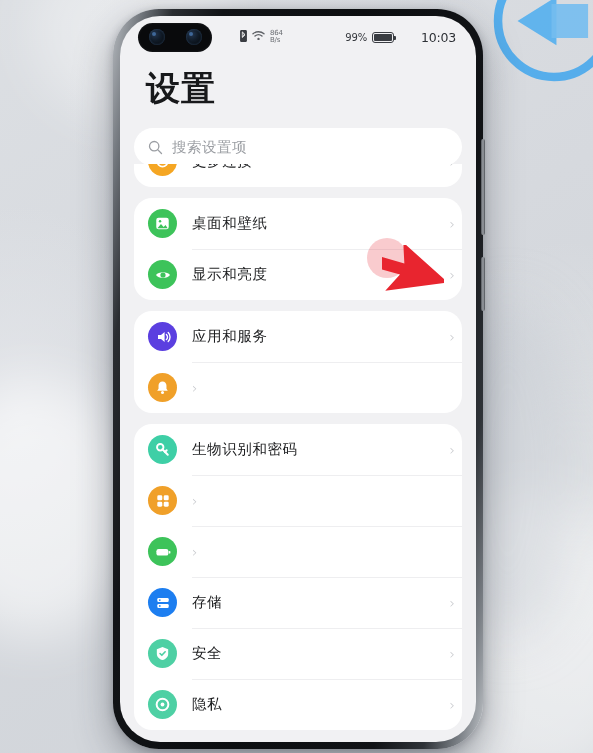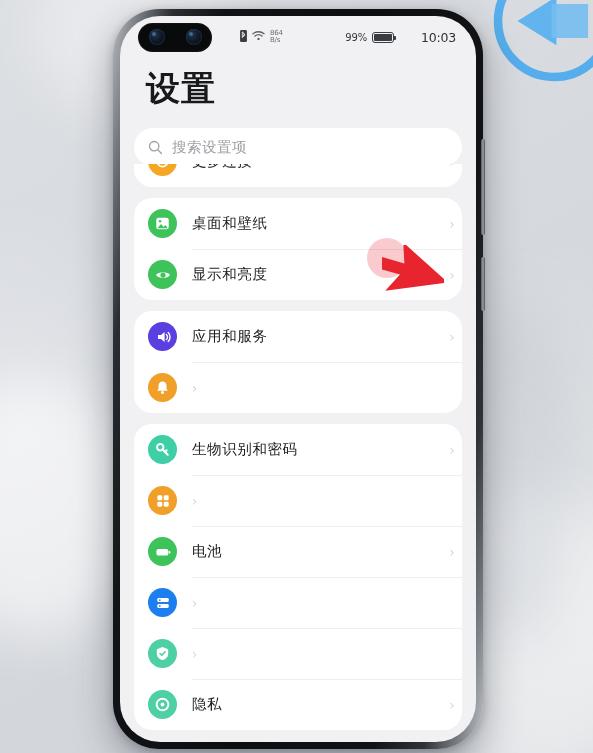--- a/index.html
+++ b/index.html
@@ -401,41 +401,42 @@
               </span>
               <span class="chev">›</span>
             </div>
             <div class="row">
               <span class="ic" style="background: rgb(61, 195, 90);">
                 <svg width="18" height="18" viewBox="0 0 18 18">
                   <rect x="2.4" y="6" width="12" height="6.6" rx="2.2" fill="#ffffff"></rect>
                   <rect x="14.8" y="8" width="1.6" height="2.6" rx="0.7" fill="#ffffff"></rect>
                 </svg>
               </span>
-              <span class="row-label">电池</span>
               <span class="chev">›</span>
             </div>
             <div class="row">
               <span class="ic" style="background: rgb(29, 126, 240);">
                 <svg width="16" height="16" viewBox="0 0 18 18">
                   <rect x="2.6" y="3.4" width="12.8" height="4.6" rx="1.5" fill="#ffffff"></rect>
                   <rect x="2.6" y="10" width="12.8" height="4.6" rx="1.5" fill="#ffffff"></rect>
                   <circle cx="5.4" cy="5.7" r="0.95" fill="#1d7ef0"></circle>
                   <circle cx="5.4" cy="12.3" r="0.95" fill="#1d7ef0"></circle>
                 </svg>
               </span>
+              <span class="row-label">存储</span>
               <span class="chev">›</span>
             </div>
             <div class="row">
               <span class="ic" style="background: rgb(78, 208, 164);">
                 <svg width="17" height="17" viewBox="0 0 18 18">
                   <path d="M9 2.2 L15 4.6 L15 9.2 C15 12.6 12.4 15.1 9 16 C5.6 15.1 3 12.6 3 9.2 L3 4.6 Z" fill="#ffffff"></path>
                   <path d="M6.4 9 L8.3 10.9 L11.8 7.2" stroke="#4ed0a4" stroke-width="1.7" fill="none" stroke-linecap="round" stroke-linejoin="round"></path>
                 </svg>
               </span>
+              <span class="row-label">安全</span>
               <span class="chev">›</span>
             </div>
             <div class="row">
               <span class="ic" style="background: rgb(78, 208, 164);">
                 <svg width="17" height="17" viewBox="0 0 18 18">
                   <circle cx="9" cy="9" r="6.2" fill="none" stroke="#fff" stroke-width="2.1"></circle>
                   <circle cx="9" cy="9" r="2" fill="#ffffff"></circle>
                 </svg>
               </span>
               <span class="row-label">隐私</span>

